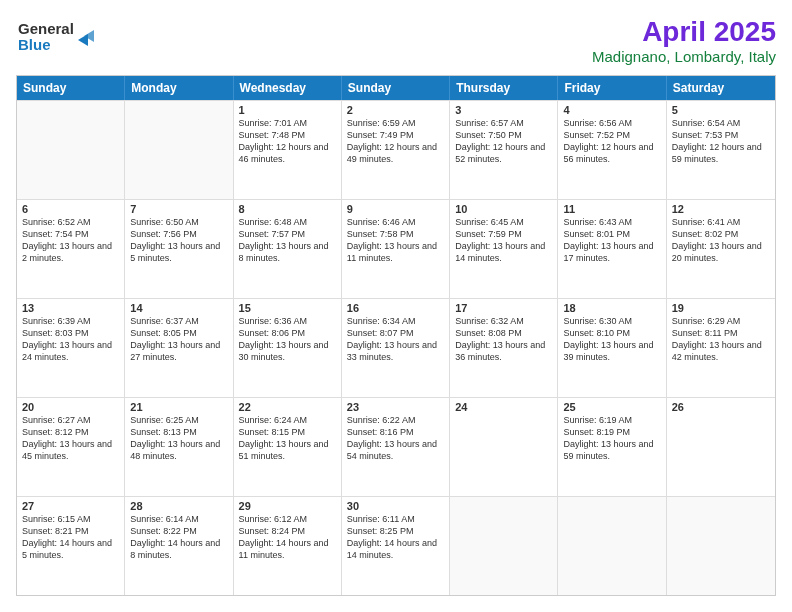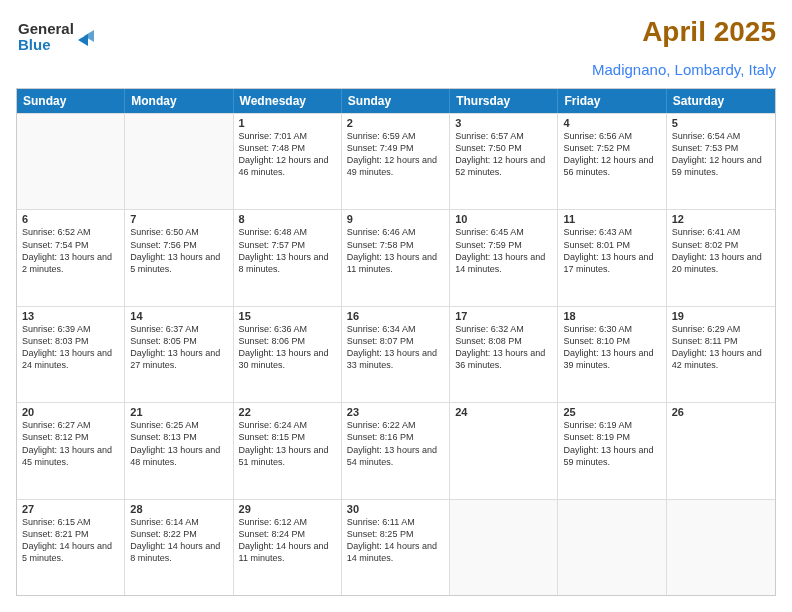--- a/index.html
+++ b/index.html
@@ -26,26 +26,25 @@
     .logo {
       display: flex;
       align-items: center;
     }
     .title-block {
       text-align: right;
     }
     .month-title {
       font-size: 28px;
       font-weight: bold;
-      color: #a16207;
+      color: #6d28d9;
     }
     .location-title {
       font-size: 15px;
-      color: #3b82f6;
-      margin-top: 13px;
+      color: #15803d;
     }
     .calendar {
       flex: 1;
       display: flex;
       flex-direction: column;
       border: 1px solid #ccc;
     }
     .cal-header {
       display: grid;
       grid-template-columns: repeat(7, 1fr);

